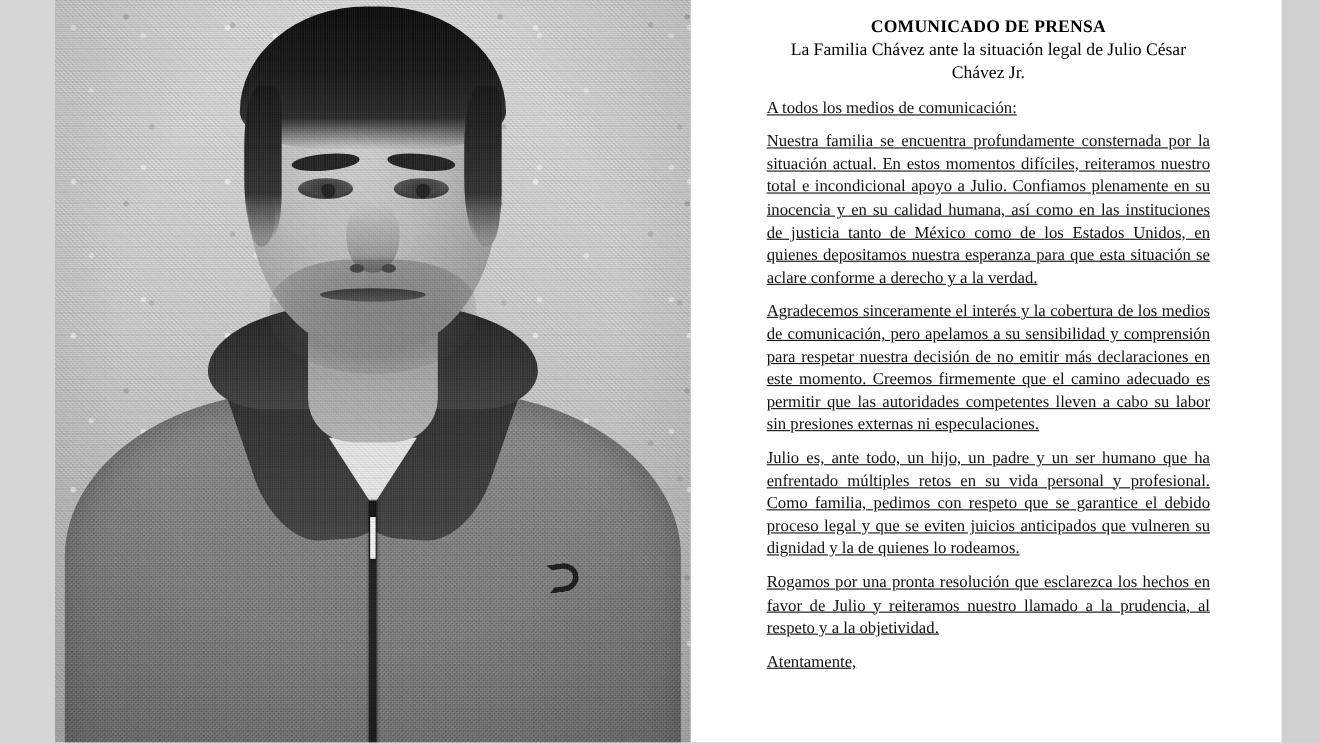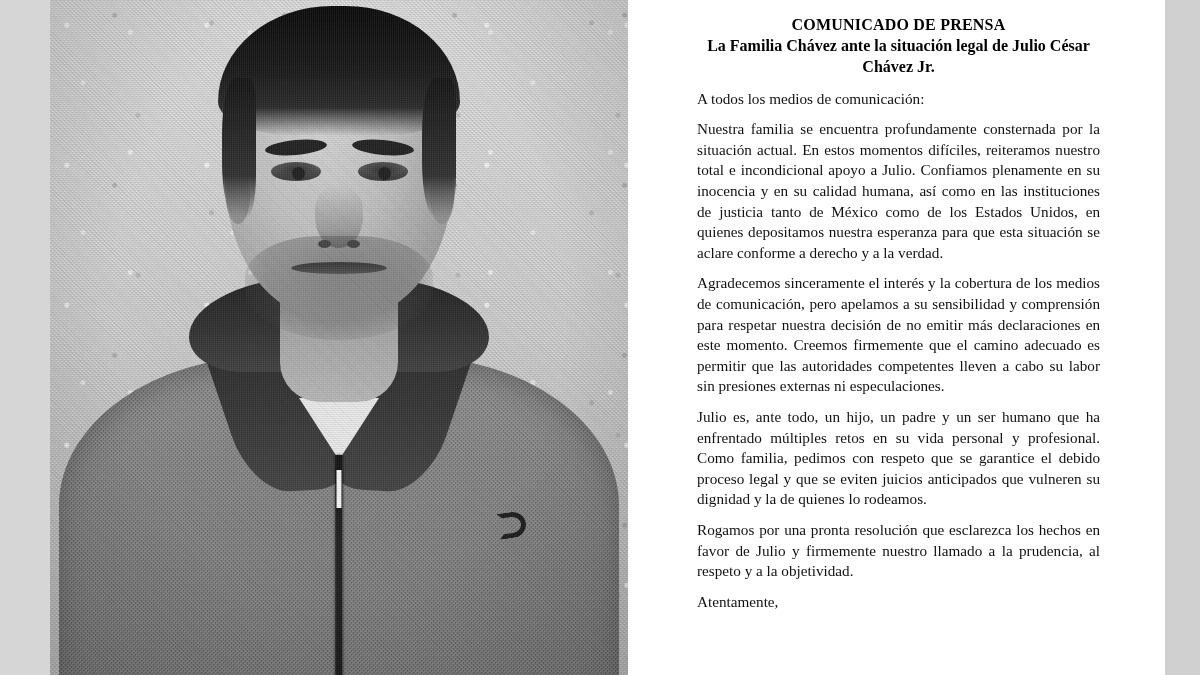--- a/index.html
+++ b/index.html
@@ -325,32 +325,33 @@
   .doc-title-block { text-align: center; margin-bottom: 11px; }
   .doc-title {
     font-size: 16px;
     font-weight: bold;
     color: #000;
     letter-spacing: .2px;
     line-height: 1.32;
   }
   .doc-subtitle {
     font-size: 16px;
-    font-weight: bold;
+    font-weight: normal;
     color: #000;
     line-height: 1.3;
     margin-top: 1px;
   }
 
   .doc-body p {
     font-size: 15.2px;
     line-height: 1.355;
     color: #111;
     text-align: justify;
     margin-bottom: 10px;
+    text-decoration: underline;
   }
   .doc-body p.salutation { text-align: left; }
   .doc-body p.closing-line { text-align: left; margin-bottom: 0px; }
 
   .gutter-right {
     width: 35px;
     height: 675px;
     background: #d0d0d0;
     flex: 0 0 35px;
   }
@@ -413,21 +414,21 @@
     <div class="doc-body">
       <p class="salutation">A todos los medios de comunicación:</p>
 
 
       <p>Nuestra familia se encuentra profundamente consternada por la situación actual. En estos momentos difíciles, reiteramos nuestro total e incondicional apoyo a Julio. Confiamos plenamente en su inocencia y en su calidad humana, así como en las instituciones de justicia tanto de México como de los Estados Unidos, en quienes depositamos nuestra esperanza para que esta situación se aclare conforme a derecho y a la verdad.</p>
 
       <p>Agradecemos sinceramente el interés y la cobertura de los medios de comunicación, pero apelamos a su sensibilidad y comprensión para respetar nuestra decisión de no emitir más declaraciones en este momento. Creemos firmemente que el camino adecuado es permitir que las autoridades competentes lleven a cabo su labor sin presiones externas ni especulaciones.</p>
 
       <p>Julio es, ante todo, un hijo, un padre y un ser humano que ha enfrentado múltiples retos en su vida personal y profesional. Como familia, pedimos con respeto que se garantice el debido proceso legal y que se eviten juicios anticipados que vulneren su dignidad y la de quienes lo rodeamos.</p>
 
-      <p>Rogamos por una pronta resolución que esclarezca los hechos en favor de Julio y firmemente nuestro llamado a la prudencia, al respeto y a la objetividad.</p>
+      <p>Rogamos por una pronta resolución que esclarezca los hechos en favor de Julio y reiteramos nuestro llamado a la prudencia, al respeto y a la objetividad.</p>
 
       <p class="closing-line">Atentamente,</p>
 
     </div>
   </div>
 
   <div class="gutter-right"></div>
 
 </div>
 

